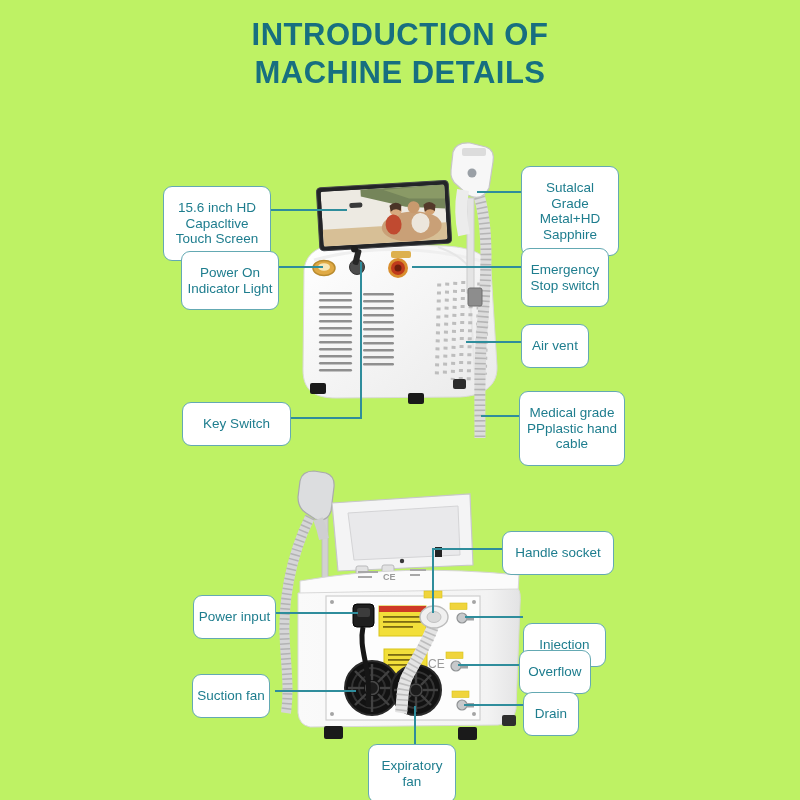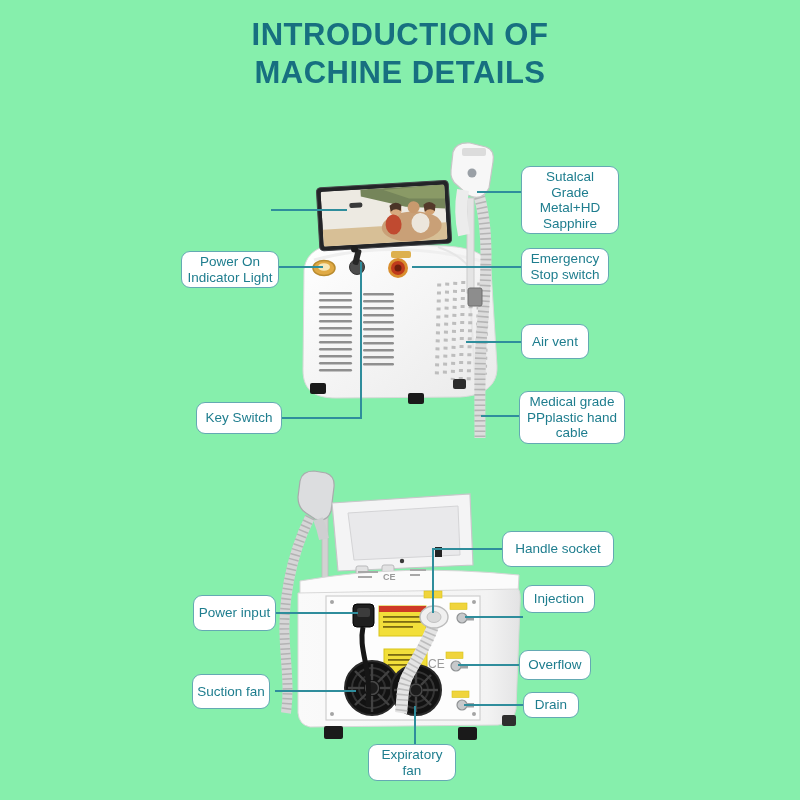--- a/index.html
+++ b/index.html
@@ -1,29 +1,29 @@
 <!DOCTYPE html>
 <html style="--title-color: #176f80; --label-text: #1e7d8e; --label-border: #64a9b3; --connector: #2f8d9c; --sticker-yellow: #f2df3a; --emergency-red: #bf3a1c; --indicator-gold: #e0aa45;"><head>
 <meta charset="utf-8">
 <style>
   html,body{margin:0;padding:0;background:#fff;}
   .canvas{
-    position:relative;width:800px;height:800px;background:#86efac;
+    position:relative;width:800px;height:800px;background:#bef264;
     font-family:"Liberation Sans", sans-serif;overflow:hidden;
   }
   .title{
     position:absolute;top:16px;left:0;width:100%;text-align:center;
     color:var(--title-color,#176f80);font-weight:bold;font-size:31px;line-height:38px;
     letter-spacing:.5px;
   }
   .callout{
     position:absolute;border:1.6px solid var(--label-border,#64a9b3);border-radius:9px;
     background:#fff;color:var(--label-text,#1e7d8e);font-size:13.5px;line-height:15.5px;
     display:flex;align-items:center;justify-content:center;text-align:center;
-    padding:2px 4px;box-sizing:border-box;z-index:3;
+    padding:13px 4px;box-sizing:border-box;z-index:3;
   }
   .line{position:absolute;background:var(--connector,#2f8d9c);z-index:2;}
   .line.h{height:2px;}
   .line.v{width:2px;}
   svg{position:absolute;z-index:1;}
 </style>
 </head>
 <body>
 
 <div class="canvas">
@@ -258,28 +258,31 @@
       <rect x="222" y="226" width="17" height="6.5" fill="#f0d43c" stroke="#d8c318" stroke-width="0.6"></rect>
       <circle cx="232" cy="240" r="5" fill="#c7c9cb" stroke="#8f9294" stroke-width="1.2"></circle>
       <rect x="236" y="238" width="8" height="4.5" fill="#9fa2a4"></rect>
     </g>
 
     <rect x="94" y="261" width="19" height="13" rx="2" fill="#1a1a1a"></rect>
     <rect x="228" y="262" width="19" height="13" rx="2" fill="#1a1a1a"></rect>
     <rect x="272" y="250" width="14" height="11" rx="2" fill="#2e2e2e"></rect>
   </svg>
 
+  <div class="callout" style="left:163px;top:186px;width:108px;min-height:47px">
+    <span>15.6 inch HD Capacltive Touch Screen</span>
+  </div>
   <div class="line h" style="left:271px;top:209px;width:76px"></div>
 
   <div class="callout" style="left:181px;top:251px;width:98px;min-height:35px">
     <span>Power On Indicator Light</span>
   </div>
   <div class="line h" style="left:279px;top:266px;width:44px"></div>
 
-  <div class="callout" style="left:196px;top:402px;width:86px;min-height:32px">
+  <div class="callout" style="left:182px;top:402px;width:109px;min-height:32px">
     <span>Key Switch</span>
   </div>
   <div class="line h" style="left:278px;top:417px;width:84px"></div>
   <div class="line v" style="left:360px;top:262px;height:157px"></div>
 
   <div class="callout" style="left:521px;top:166px;width:98px;min-height:50px">
     <span>Sutalcal Grade Metal+HD Sapphire</span>
   </div>
   <div class="line h" style="left:477px;top:191px;width:44px"></div>
 
@@ -302,21 +305,21 @@
     <span>Handle socket</span>
   </div>
   <div class="line h" style="left:432px;top:548px;width:70px"></div>
   <div class="line v" style="left:432px;top:548px;height:65px"></div>
 
   <div class="callout" style="left:193px;top:595px;width:83px;min-height:36px">
     <span>Power input</span>
   </div>
   <div class="line h" style="left:276px;top:612px;width:82px"></div>
 
-  <div class="callout" style="left:523px;top:585px;width:72px;min-height:28px">
+  <div class="callout" style="left:523px;top:623px;width:83px;min-height:28px">
     <span>Injection</span>
   </div>
   <div class="line h" style="left:465px;top:616px;width:58px"></div>
 
   <div class="callout" style="left:519px;top:650px;width:72px;min-height:30px">
     <span>Overflow</span>
   </div>
   <div class="line h" style="left:458px;top:664px;width:61px"></div>
 
   <div class="callout" style="left:523px;top:692px;width:56px;min-height:26px">

